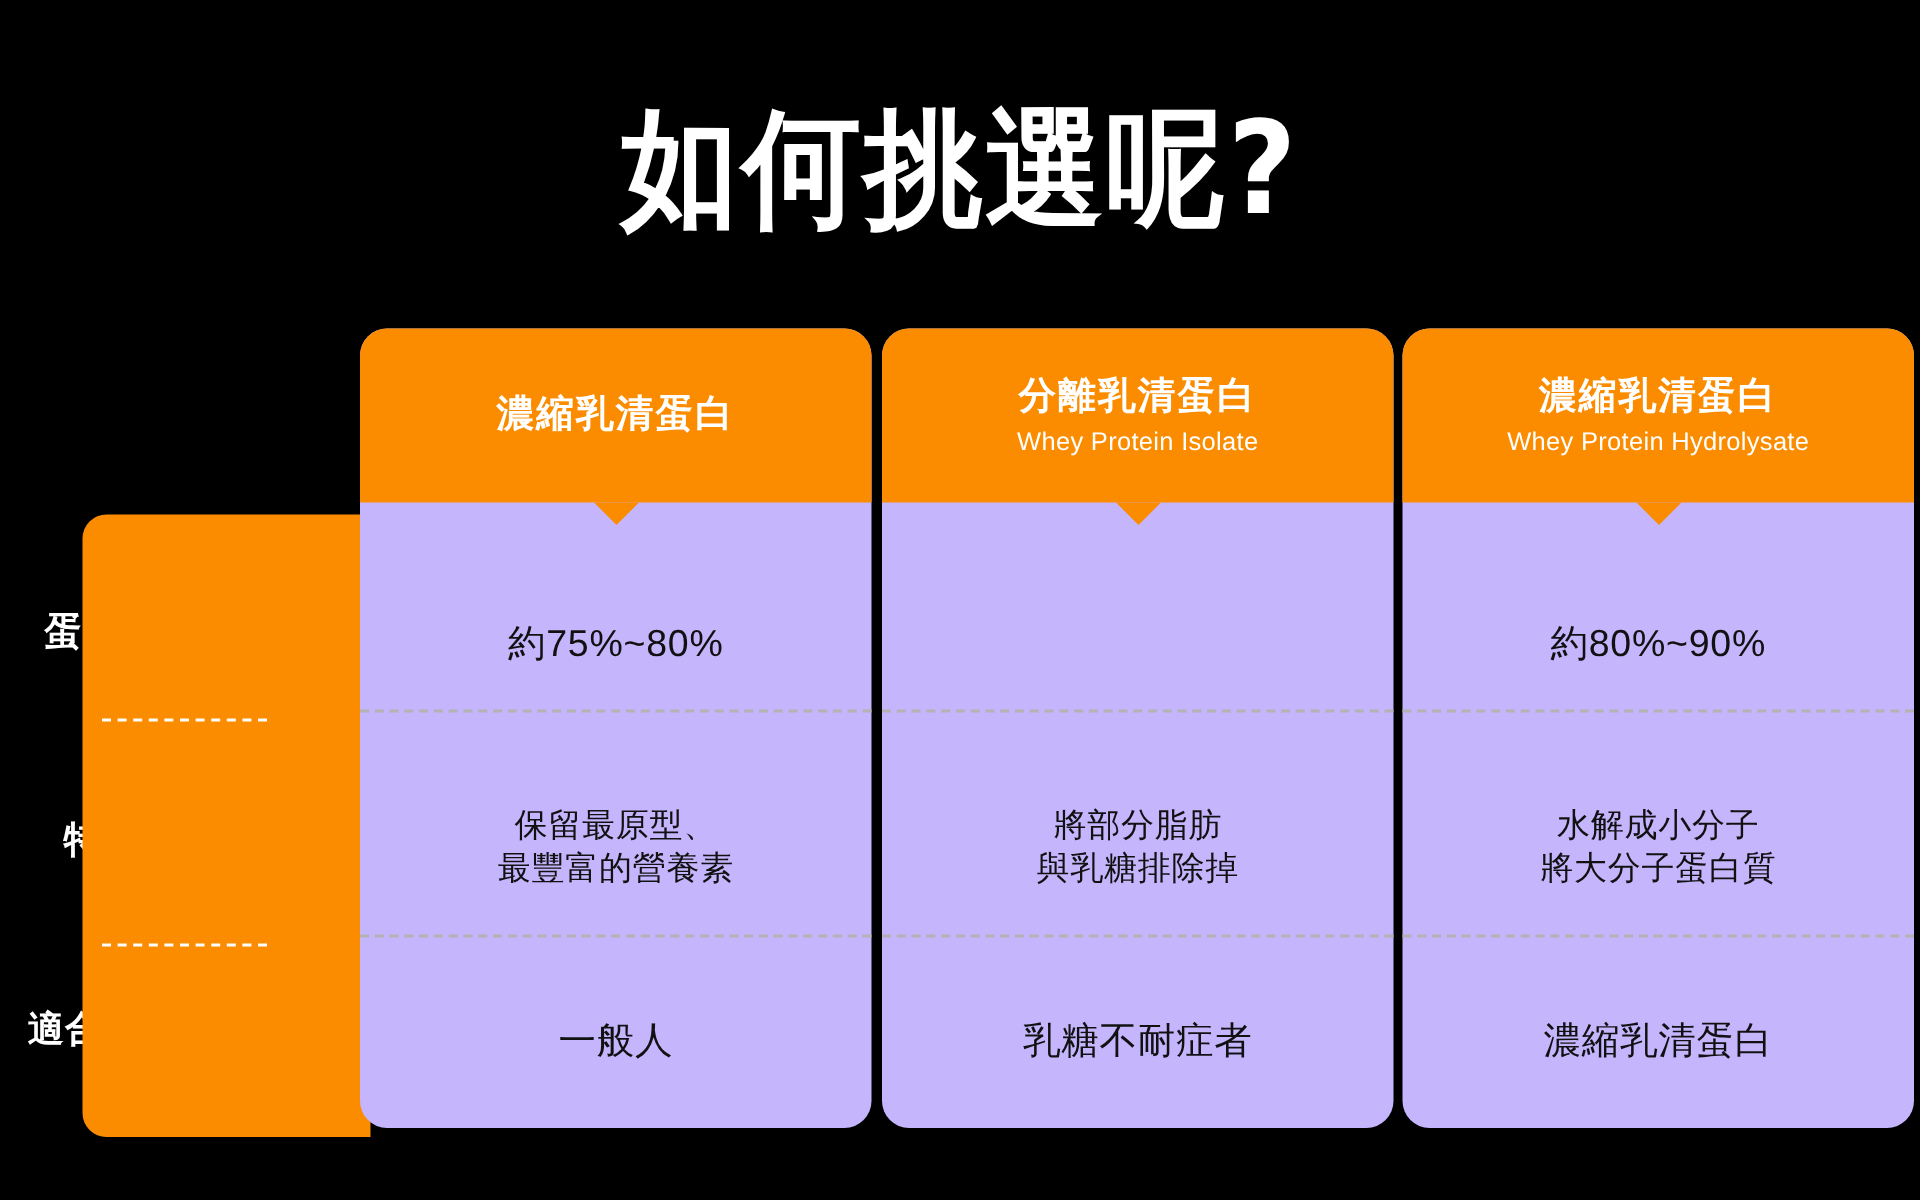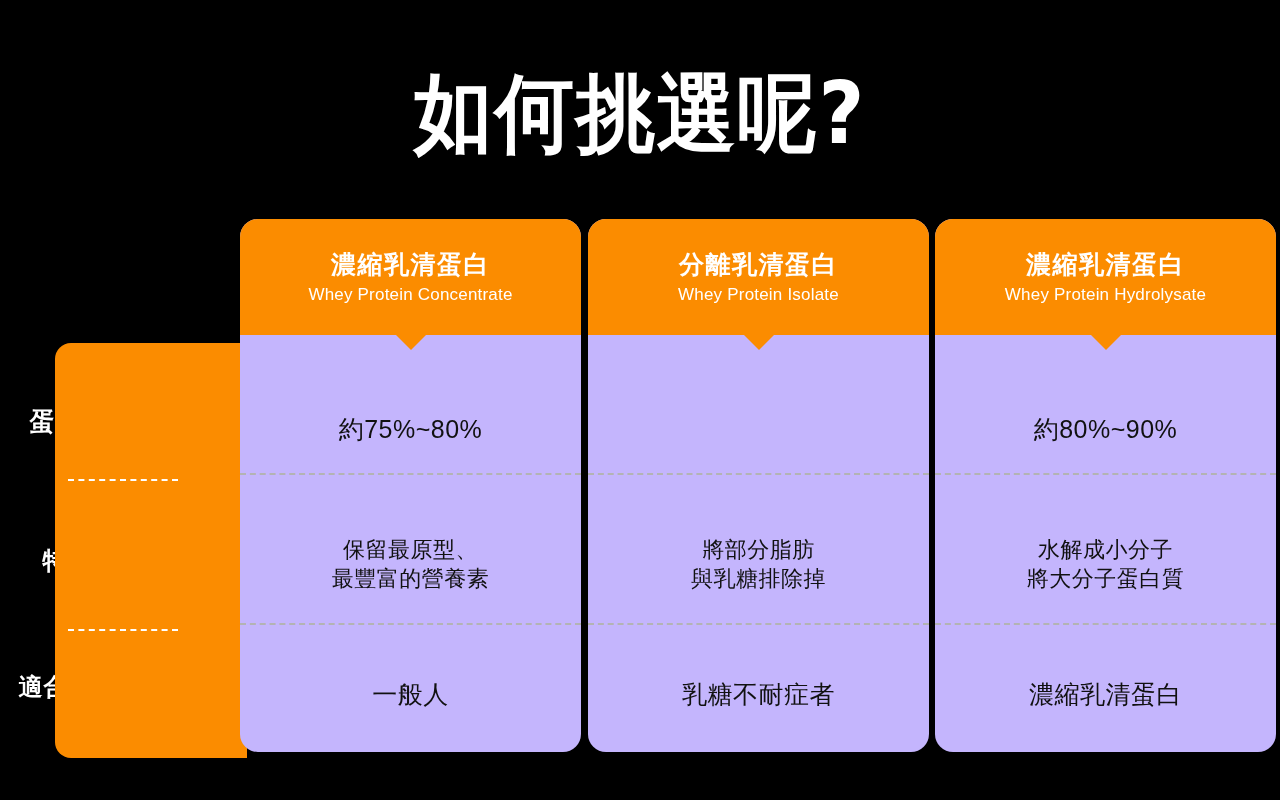--- a/index.html
+++ b/index.html
@@ -186,21 +186,20 @@
   <div class="row-label" id="row-label-0">蛋白質</div>
   <div class="row-label" id="row-label-1">特色</div>
   <div class="row-label" id="row-label-2">適合對象</div>
 
   <div class="panel-dash" id="panel-dash-0"></div>
   <div class="panel-dash" id="panel-dash-1"></div>
 
   <div class="card" id="card-0">
     <div class="card-head">
       <div class="card-head-zh">濃縮乳清蛋白</div>
-      <div class="card-head-en">Whey Protein Concentrate</div>
     </div>
     <div class="card-notch"></div>
     <div class="card-body">
       <div class="cell cell-0">約75%~80%</div>
       <div class="card-dash card-dash-0"></div>
       <div class="cell cell-1 multiline">
         <div>保留最原型、</div>
         <div>最豐富的營養素</div>
       </div>
       <div class="card-dash card-dash-1"></div>

